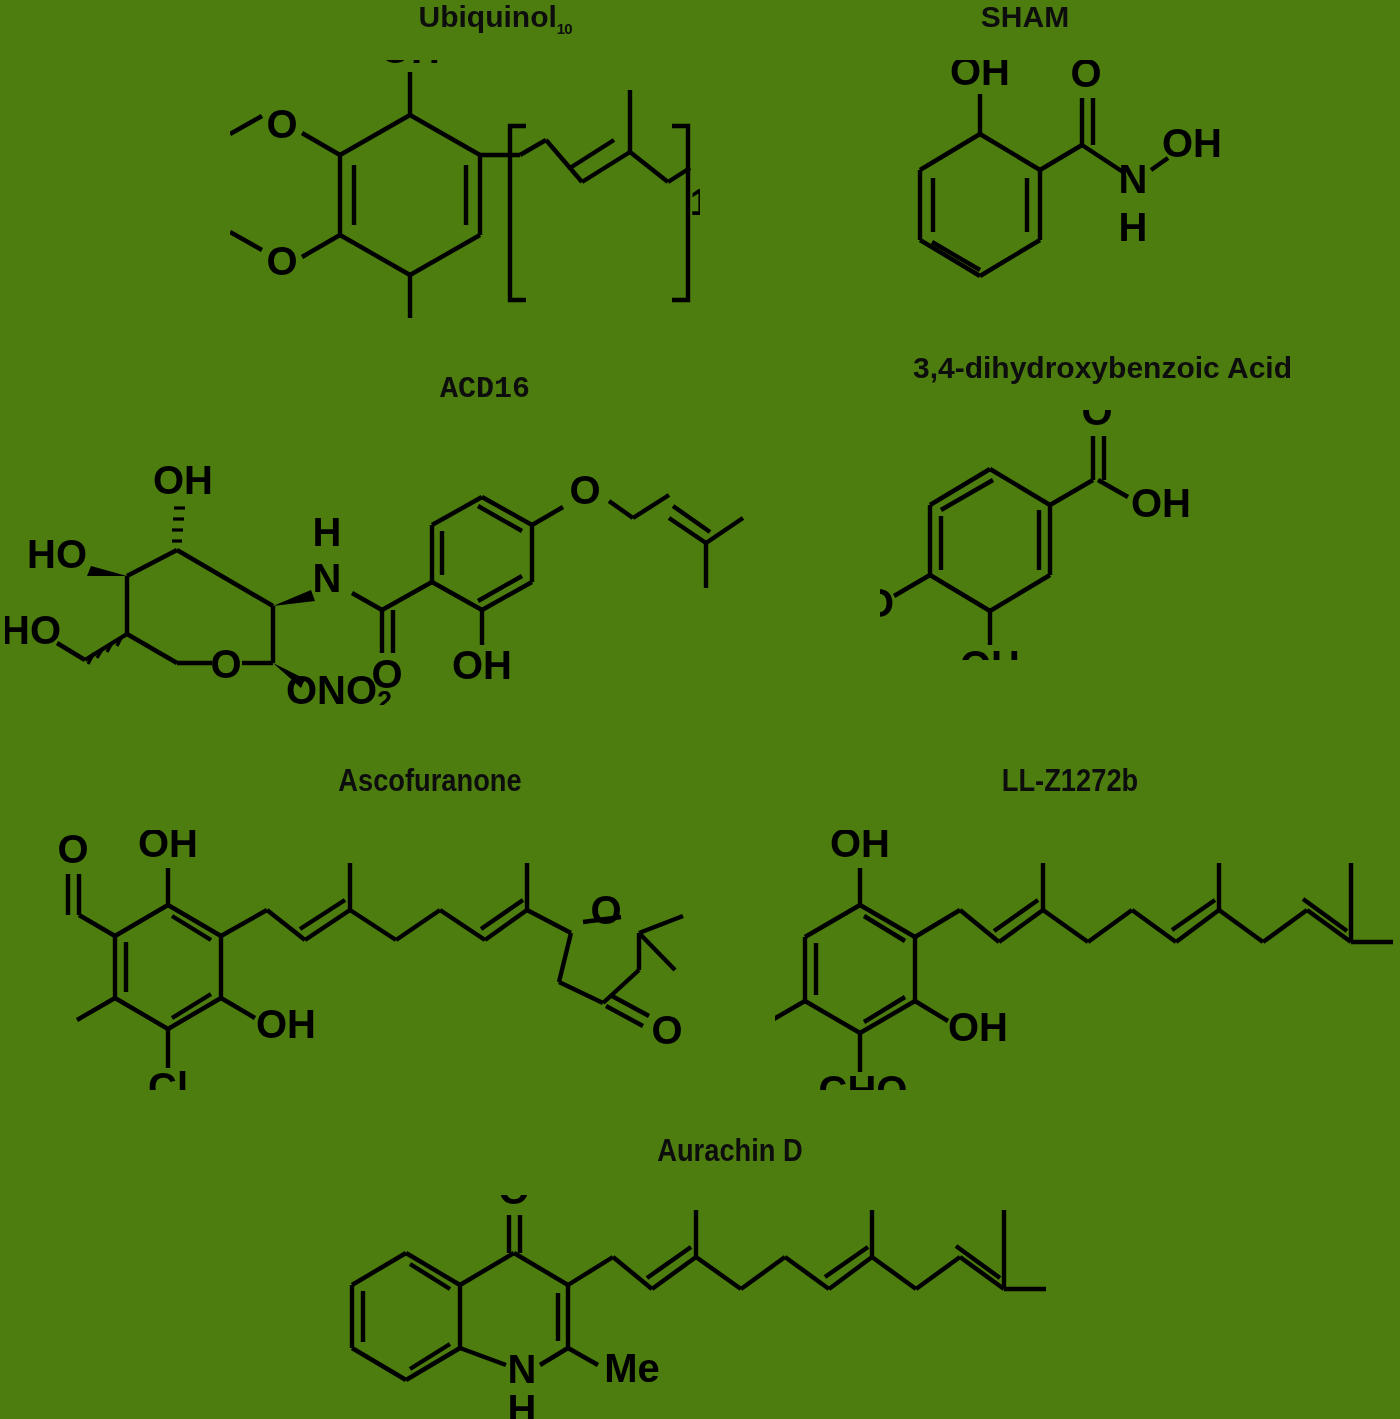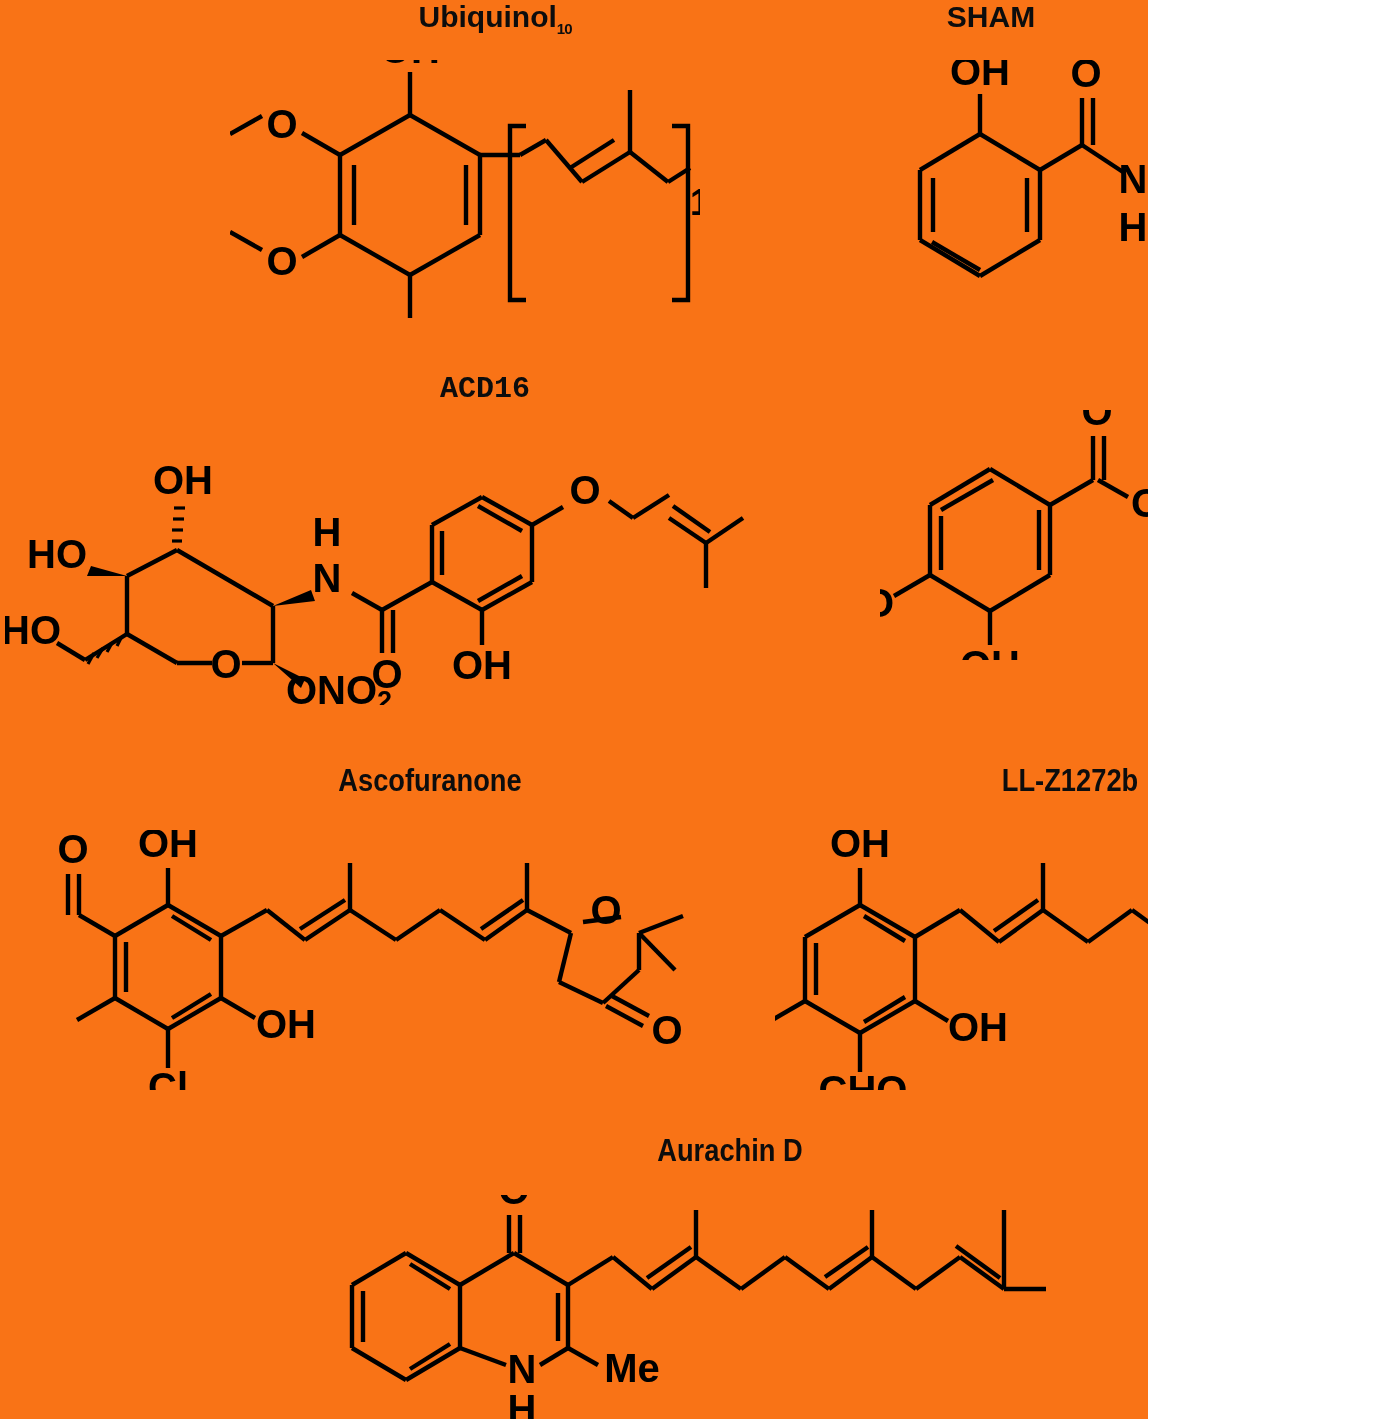--- a/index.html
+++ b/index.html
@@ -5,23 +5,23 @@
   html, body {
     margin: 0;
     padding: 0;
     background: #ffffff;
   }
   body {
     font-family: "Liberation Sans", sans-serif;
   }
   #figure {
     position: relative;
-    width: 1148px;
+    width: 1400px;
     height: 1419px;
-    background: #f97316;
+    background: #4d7c0f;
     overflow: hidden;
   }
   .panel {
     position: absolute;
   }
   .title {
     position: absolute;
     font-family: "Liberation Sans", sans-serif;
     font-weight: bold;
     color: #0d0d0d;
@@ -148,21 +148,21 @@
 
     <g>
       <path class="bracket" d="M 296,66 L 280,66 L 280,240 L 296,240"></path>
       <path class="bracket" d="M 442,66 L 458,66 L 458,240 L 442,240"></path>
     </g>
     <text class="star" x="480" y="62">*</text>
     <text class="repeat-n" x="480" y="145">10</text>
   </svg>
   </div>
 
-  <div class="title title-wide" style="left:891px; top:2px; width:200px;">
+  <div class="title title-wide" style="left:925px; top:2px; width:200px;">
     <span>SHAM</span>
   </div>
 
   <div class="panel" style="left:880px; top:60px;">
   <svg width="340" height="230" viewBox="0 0 340 230">
 
     <g>
       <path class="bond" d="M 40,110 L 40,180"></path>
       <path class="bond" d="M 40,180 L 100,216"></path>
       <path class="bond" d="M 100,216 L 160,180"></path>
@@ -292,20 +292,23 @@
   <svg width="120" height="120" viewBox="0 0 120 120">
     <g>
       <path class="bond" d="M 9,48 L 46,73"></path>
       <path class="bond" d="M 13,36 L 50,62"></path>
       <path class="bond" d="M 46,73 L 83,48"></path>
       <path class="bond" d="M 46,73 L 46,118"></path>
     </g>
   </svg>
   </div>
 
+  <div class="title title-wide" style="left:865px; top:353px; width:475px;">
+    <span>3,4-dihydroxybenzoic Acid</span>
+  </div>
 
   <div class="panel" style="left:880px; top:410px;">
   <svg width="360" height="250" viewBox="0 0 360 250">
     <g>
       <path class="bond" d="M 50,95 L 50,165"></path>
       <path class="bond" d="M 50,165 L 110,201"></path>
       <path class="bond" d="M 110,201 L 170,165"></path>
       <path class="bond" d="M 170,165 L 170,95"></path>
       <path class="bond" d="M 170,95 L 110,59"></path>
       <path class="bond" d="M 110,59 L 50,95"></path>

